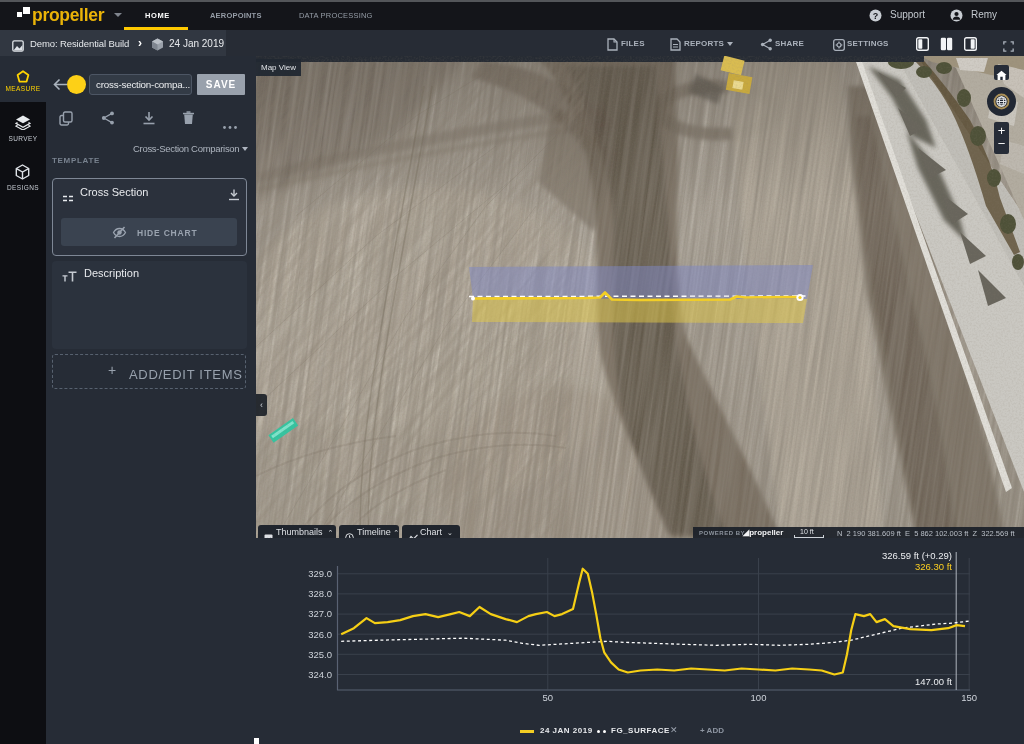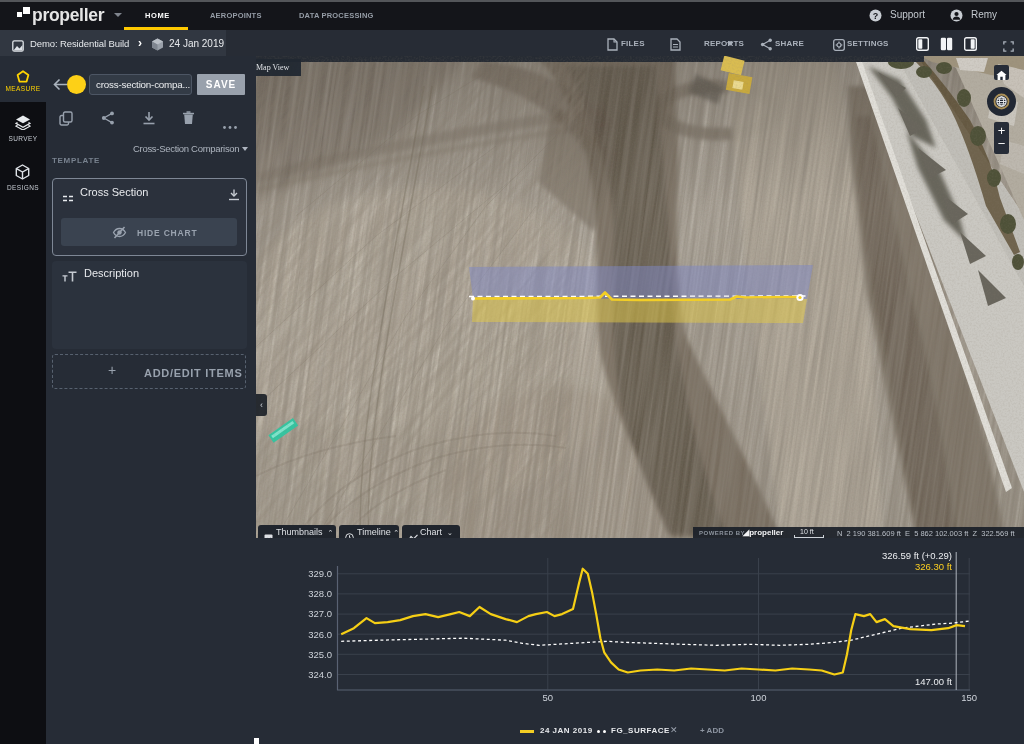--- a/index.html
+++ b/index.html
@@ -8,26 +8,26 @@
 #stage div, #stage span { position:absolute; white-space:nowrap; }
 </style>
 </head>
 <body>
 <div id="stage">
 
 <div style="left:0;top:0;width:1024px;height:30px;background:#14151a;">
   <span style="left:0;top:0;width:1024px;height:2px;background:#54565a;"></span>
   <span style="left:17px;top:11.5px;width:5px;height:5px;background:#fff;"></span>
   <span style="left:23px;top:7px;width:7px;height:7px;background:#fff;"></span>
-  <span style="left:32px;top:5px;color:#e5e5e5;font-size:17.5px;font-weight:bold;letter-spacing:-0.3px;">propeller</span>
+  <span style="left:32px;top:5px;color:#eab308;font-size:17.5px;font-weight:bold;letter-spacing:-0.3px;">propeller</span>
   <span style="left:114px;top:13px;width:0;height:0;border-left:4px solid transparent;border-right:4px solid transparent;border-top:4px solid #80858e;"></span>
   <span style="left:124px;top:27px;width:64px;height:3px;background:#ffc900;"></span>
   <span style="left:145px;top:11px;color:#fff;font-size:7.5px;font-weight:bold;letter-spacing:0.6px;">HOME</span>
   <span style="left:210px;top:11px;color:#959ca6;font-size:7.5px;font-weight:bold;letter-spacing:0.2px;text-align:right;">AEROPOINTS</span>
-  <span style="left:299px;top:11px;color:#959ca6;font-size:7.5px;font-weight:bold;letter-spacing:0.2px;">DATA PROCESSING</span>
+  <span style="left:299px;top:11px;color:#959ca6;font-size:7.5px;font-weight:normal;letter-spacing:0.2px;">DATA PROCESSING</span>
   <span id="ic-q" style="left:869px;top:8px;"><svg width="13" height="13" viewBox="0 0 13 13">
           <circle cx="6.5" cy="6.5" r="6" fill="#c9cdd3"></circle>
           <text x="6.5" y="9.6" font-size="9" font-weight="bold" fill="#14151a" text-anchor="middle" font-family="Liberation Sans">?</text>
         </svg></span>
   <span style="left:890px;top:9px;color:#c3c8ce;font-size:10px;">Support</span>
   <span id="ic-user" style="left:950px;top:8px;"><svg width="13" height="13" viewBox="0 0 13 13">
           <circle cx="6.5" cy="6.5" r="6" fill="#c9cdd3"></circle>
           <circle cx="6.5" cy="5" r="2.1" fill="#14151a"></circle>
           <path d="M2.6,10.8 C3.1,8.6 4.6,7.6 6.5,7.6 C8.4,7.6 9.9,8.6 10.4,10.8 Z" fill="#14151a"></path>
         </svg></span>
@@ -50,21 +50,21 @@
   <span style="left:169px;top:8px;color:#e9ebee;font-size:10px;">24 Jan 2019</span>
   <span id="ic-files" style="left:607px;top:7px;"><svg width="11" height="13" viewBox="0 0 11 13">
           <path d="M1,1 L7,1 L10,4 L10,12 L1,12 Z" fill="none" stroke="#aab1bb" stroke-width="1.3"></path>
           <path d="M7,1 L7,4 L10,4" fill="none" stroke="#aab1bb" stroke-width="1.1"></path>
         </svg></span>
   <span style="left:621px;top:9px;color:#aab1bb;font-size:8px;font-weight:bold;letter-spacing:0.2px;">FILES</span>
   <span id="ic-reports" style="left:670px;top:7px;"><svg width="11" height="13" viewBox="0 0 11 13">
           <path d="M1,1 L7,1 L10,4 L10,12 L1,12 Z" fill="none" stroke="#aab1bb" stroke-width="1.3"></path>
           <path d="M3,6.5 L8,6.5 M3,9 L8,9" stroke="#aab1bb" stroke-width="1.1"></path>
         </svg></span>
-  <span style="left:704px;top:9px;color:#aab1bb;font-size:8px;font-weight:bold;letter-spacing:0.2px;">REPORTS</span>
+  <span style="left:684px;top:9px;color:#aab1bb;font-size:8px;font-weight:bold;letter-spacing:0.2px;">REPORTS</span>
   <span style="left:727px;top:12px;width:0;height:0;border-left:3.5px solid transparent;border-right:3.5px solid transparent;border-top:4px solid #aab1bb;"></span>
   <span id="ic-share" style="left:760px;top:7px;"><svg width="13" height="13" viewBox="0 0 13 13">
           <circle cx="2.6" cy="6.5" r="1.7" fill="#aab1bb"></circle>
           <circle cx="10.2" cy="2.3" r="1.7" fill="#aab1bb"></circle>
           <circle cx="10.2" cy="10.7" r="1.7" fill="#aab1bb"></circle>
           <path d="M2.6,6.5 L10.2,2.3 M2.6,6.5 L10.2,10.7" stroke="#aab1bb" stroke-width="1.2" fill="none"></path>
         </svg></span>
   <span style="left:775px;top:9px;color:#aab1bb;font-size:8px;font-weight:bold;letter-spacing:0.2px;">SHARE</span>
   <span id="ic-settings" style="left:833px;top:7px;"><svg width="12" height="12" viewBox="0 0 12 12">
           <rect x="0.7" y="0.7" width="10.6" height="10.6" rx="2" fill="none" stroke="#aab1bb" stroke-width="1.3"></rect>
@@ -165,21 +165,21 @@
 
   <span style="left:6px;top:205px;width:195px;height:88px;background:#2b323d;border-radius:4px;"></span>
   <span id="ic-text" style="left:16px;top:212px;"><svg width="15" height="11" viewBox="0 0 15 11" fill="#c7ccd3">
           <path d="M0.5,4.2 L5.5,4.2 L5.5,5.6 L3.7,5.6 L3.7,10.5 L2.3,10.5 L2.3,5.6 L0.5,5.6 Z"></path>
           <path d="M6.5,0.5 L14.5,0.5 L14.5,2.1 L11.3,2.1 L11.3,10.5 L9.7,10.5 L9.7,2.1 L6.5,2.1 Z"></path>
         </svg></span>
   <span style="left:38px;top:211px;color:#e8eaed;font-size:11px;">Description</span>
 
   <span style="left:6px;top:298px;width:194px;height:35px;border:1px dashed #57616f;border-radius:3px;"></span>
   <span style="left:62px;top:306px;color:#98a1ad;font-size:14px;font-weight:normal;">+</span>
-  <span style="left:83px;top:311px;color:#98a1ad;font-size:11px;font-weight:bold;letter-spacing:0.7px;margin-left:15px;">ADD/EDIT ITEMS</span>
+  <span style="left:83px;top:311px;color:#98a1ad;font-size:13px;font-weight:normal;letter-spacing:0.7px;">ADD/EDIT ITEMS</span>
 </div>
 
 <div id="map" style="left:256px;top:56px;width:768px;height:482px;background:#9a9184;overflow:hidden;">
   <span id="mapsvg" style="left:0;top:0;width:768px;height:482px;">
   <svg width="768" height="482" viewBox="0 0 768 482">
     <defs>
       <filter id="sd" x="-20%" y="-20%" width="140%" height="140%">
         <feTurbulence type="fractalNoise" baseFrequency="0.32 0.006" numOctaves="3" seed="11" result="n"></feTurbulence>
         <feColorMatrix in="n" type="matrix" values="0 0 0 0 0.26  0 0 0 0 0.23  0 0 0 0 0.19  1.5 0 0 0 -0.28"></feColorMatrix>
       </filter>
@@ -320,21 +320,21 @@
 
     <path d="M213,211 L557,209 L551,243 L217,242.5 Z" fill="#7d87c6" opacity="0.5"></path>
     <path d="M217,242.5 L551,243 L547,267 L216,266 Z" fill="#e3ca45" opacity="0.5"></path>
     <path d="M213,240.5 L551,240" stroke="#ffffff" stroke-width="1.4" stroke-dasharray="5 3.5" fill="none"></path>
     <path d="M217,242.5 L330,242 L344,241.5 L349,236.5 L356,243.5 L384,244 L474,243.5 L481,240.5 L489,241.5 L539,241 L544,241.5" stroke="#f2ce26" stroke-width="2.6" fill="none" stroke-linejoin="round"></path>
     <circle cx="217" cy="242.5" r="2" fill="#fff"></circle>
     <circle cx="544" cy="241.5" r="3.6" fill="#fff"></circle>
     <circle cx="544" cy="241.5" r="1.6" fill="#f2ce26"></circle>
   </svg>
   </span>
-  <span style="left:0;top:3px;width:45px;height:17px;background:rgba(33,40,50,0.95);color:#dfe2e6;font-size:8px;text-align:left;line-height:17px;font-family:Liberation Serif, serif;">Map View</span>
+  <span style="left:0;top:3px;width:45px;height:17px;background:rgba(33,40,50,0.95);color:#dfe2e6;font-size:8px;text-align:center;line-height:17px;">Map View</span>
   <span style="left:0;top:338px;width:11px;height:22px;background:rgba(24,30,38,0.9);border-radius:0 3px 3px 0;color:#cfd4da;font-size:9px;text-align:center;line-height:22px;">‹</span>
 
   <span style="left:738px;top:9px;width:15px;height:15px;background:#262c37;border-radius:2px;"></span>
   <span id="ic-home" style="left:740px;top:11px;"><svg width="11" height="11" viewBox="0 0 11 11">
           <path d="M5.5,0.8 L10.6,5 L9.4,5 L9.4,10 L6.7,10 L6.7,6.8 L4.3,6.8 L4.3,10 L1.6,10 L1.6,5 L0.4,5 Z" fill="#fff"></path>
         </svg></span>
   <span style="left:731px;top:31px;width:29px;height:29px;background:#222834;border-radius:50%;"></span>
   <span id="ic-compass" style="left:737px;top:37px;"><svg width="17" height="17" viewBox="0 0 17 17">
           <circle cx="8.5" cy="8.5" r="7" fill="none" stroke="#ab9058" stroke-width="1.8"></circle>
           <circle cx="8.5" cy="8.5" r="4.6" fill="none" stroke="#f4f5f6" stroke-width="1.1"></circle>

